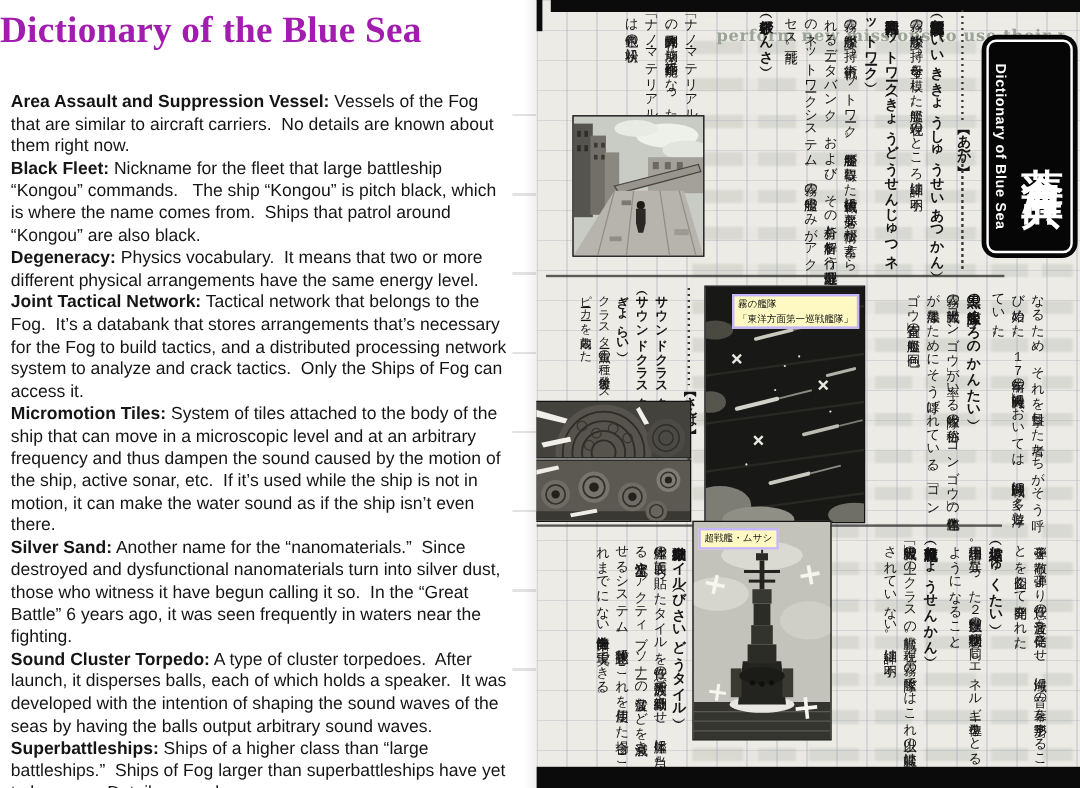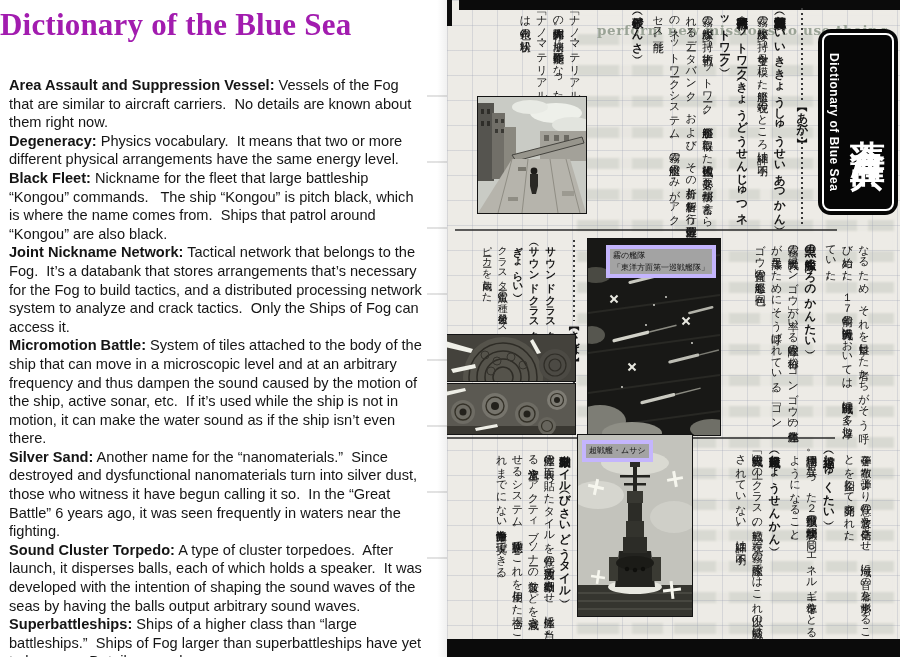--- a/index.html
+++ b/index.html
@@ -65,38 +65,38 @@
   .divider.d2{left:0px;top:437px;width:388px;}
 
   
   .panel{position:absolute;border:1.5px solid #141414;overflow:hidden;background:#888;}
   .panel svg{display:block;width:100%;height:100%;}
   .img-city{left:30px;top:96px;width:108px;height:116px;}
   .img-fleet{left:140px;top:238px;width:132px;height:196px;}
   .img-torp-a{left:-2px;top:334px;width:130px;height:46px;border-left:none;}
   .img-torp-b{left:-2px;top:383px;width:130px;height:50px;border-left:none;}
   .img-musashi{left:130px;top:434px;width:114px;height:181px;}
-  .img-caption{position:absolute;background:#a3a3a3;border:4px solid #c4b5fd;padding:1px 3px;
+  .img-caption{position:absolute;background:#fef9c3;border:2px solid #c4b5fd;padding:1px 3px;
      font-size:8px;line-height:1.45;color:#111;white-space:nowrap;}
   .cap-fleet{right:4px;top:6px;}
   .cap-musashi{left:4px;top:5px;}
 </style>
 </head>
 <body>
 
 <div class="book">
 
   <div class="left-page">
     <h1 class="lp-title">Dictionary of the Blue Sea</h1>
     <div class="lp-body">
       <p><b>Area Assault and Suppression Vessel:</b><span> Vessels of the Fog that are similar to aircraft carriers.  No details are known about them right now.</span></p>
+      <p><b>Black Fleet:</b><span> Nickname for the fleet that large battleship “Kongou” commands.   The ship “Kongou” is pitch black, which is where the name comes from.  Ships that patrol around “Kongou” are also black.</span></p>
       <p><b>Degeneracy:</b><span> Physics vocabulary.  It means that two or more different physical arrangements have the same energy level.</span></p>
-      <p><b>Black Fleet:</b><span> Nickname for the fleet that large battleship “Kongou” commands.   The ship “Kongou” is pitch black, which is where the name comes from.  Ships that patrol around “Kongou” are also black.</span></p>
-      <p><b>Joint Nickname Network:</b><span> Tactical network that belongs to the Fog.  It’s a databank that stores arrangements that’s necessary for the Fog to build tactics, and a distributed processing network system to analyze and crack tactics.  Only the Ships of Fog can access it.</span></p>
-      <p><b>Micromotion Battle:</b><span> System of tiles attached to the body of the ship that can move in a microscopic level and at an arbitrary frequency and thus dampen the sound caused by the motion of the ship, active sonar, etc.  If it’s used while the ship is not in motion, it can make the water sound as if the ship isn’t even there.</span></p>
+      <p><b>Joint Tactical Network:</b><span> Tactical network that belongs to the Fog.  It’s a databank that stores arrangements that’s necessary for the Fog to build tactics, and a distributed processing network system to analyze and crack tactics.  Only the Ships of Fog can access it.</span></p>
+      <p><b>Micromotion Tiles:</b><span> System of tiles attached to the body of the ship that can move in a microscopic level and at an arbitrary frequency and thus dampen the sound caused by the motion of the ship, active sonar, etc.  If it’s used while the ship is not in motion, it can make the water sound as if the ship isn’t even there.</span></p>
       <p><b>Silver Sand:</b><span> Another name for the “nanomaterials.”  Since destroyed and dysfunctional nanomaterials turn into silver dust, those who witness it have begun calling it so.  In the “Great Battle” 6 years ago, it was seen frequently in waters near the fighting.</span></p>
       <p><b>Sound Cluster Torpedo:</b><span> A type of cluster torpedoes.  After launch, it disperses balls, each of which holds a speaker.  It was developed with the intention of shaping the sound waves of the seas by having the balls output arbitrary sound waves.</span></p>
       <p><b>Superbattleships:</b><span> Ships of a higher class than “large battleships.”  Ships of Fog larger than superbattleships have yet to be seen.  Details are unknown.</span></p>
     </div>
     <div class="lp-edge-dashes"></div>
     <div class="lp-spine-shade"></div>
   </div>
 
   <div class="right-page">
     <div class="rp-stripes"></div>

